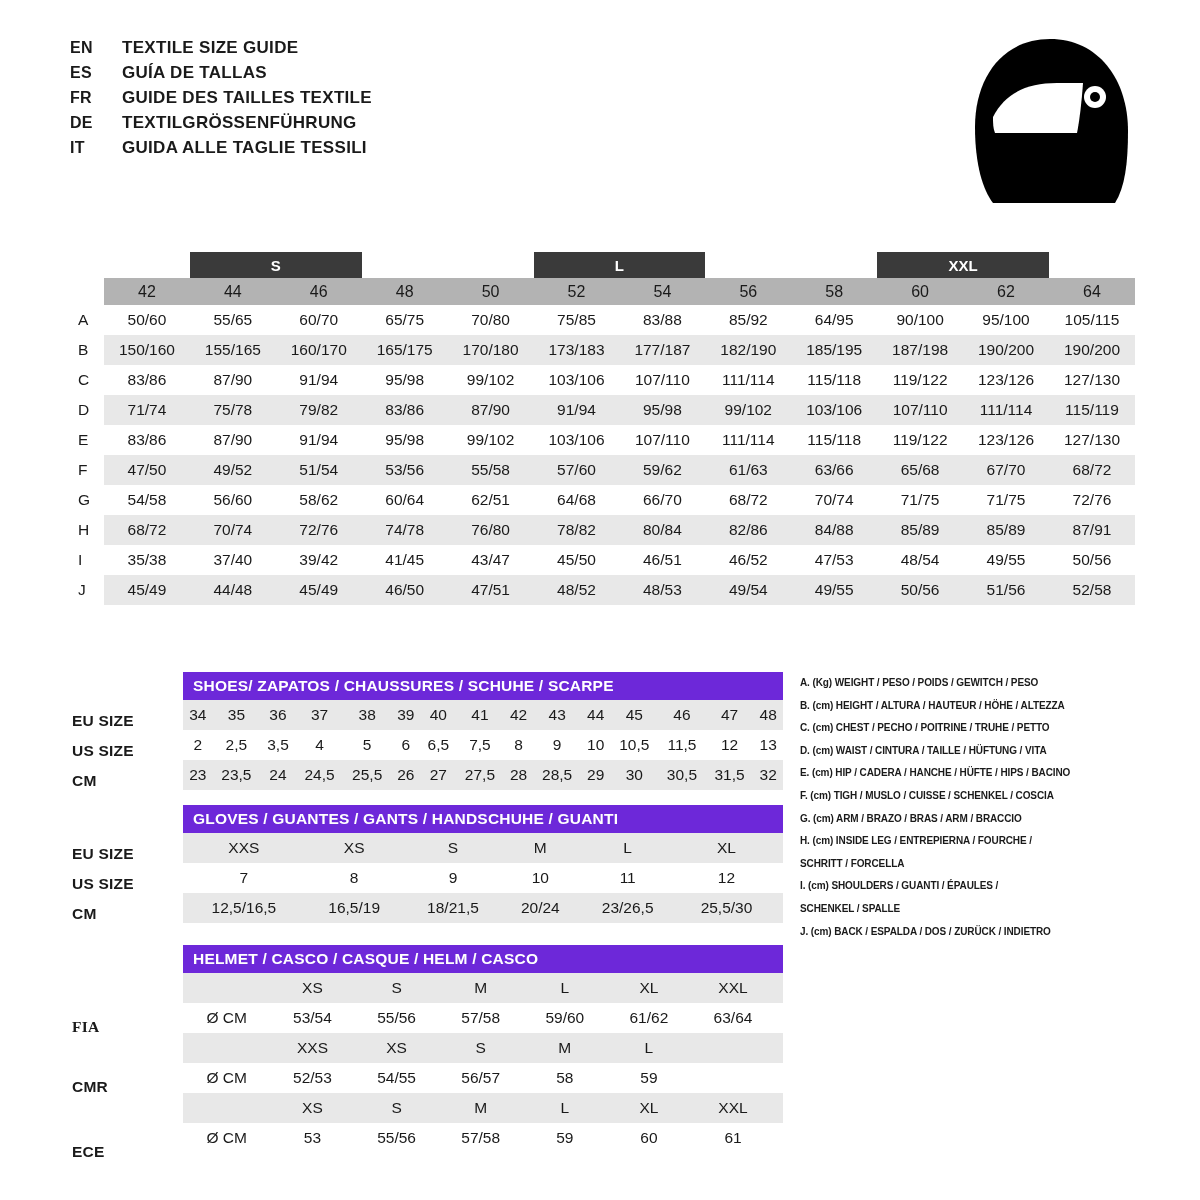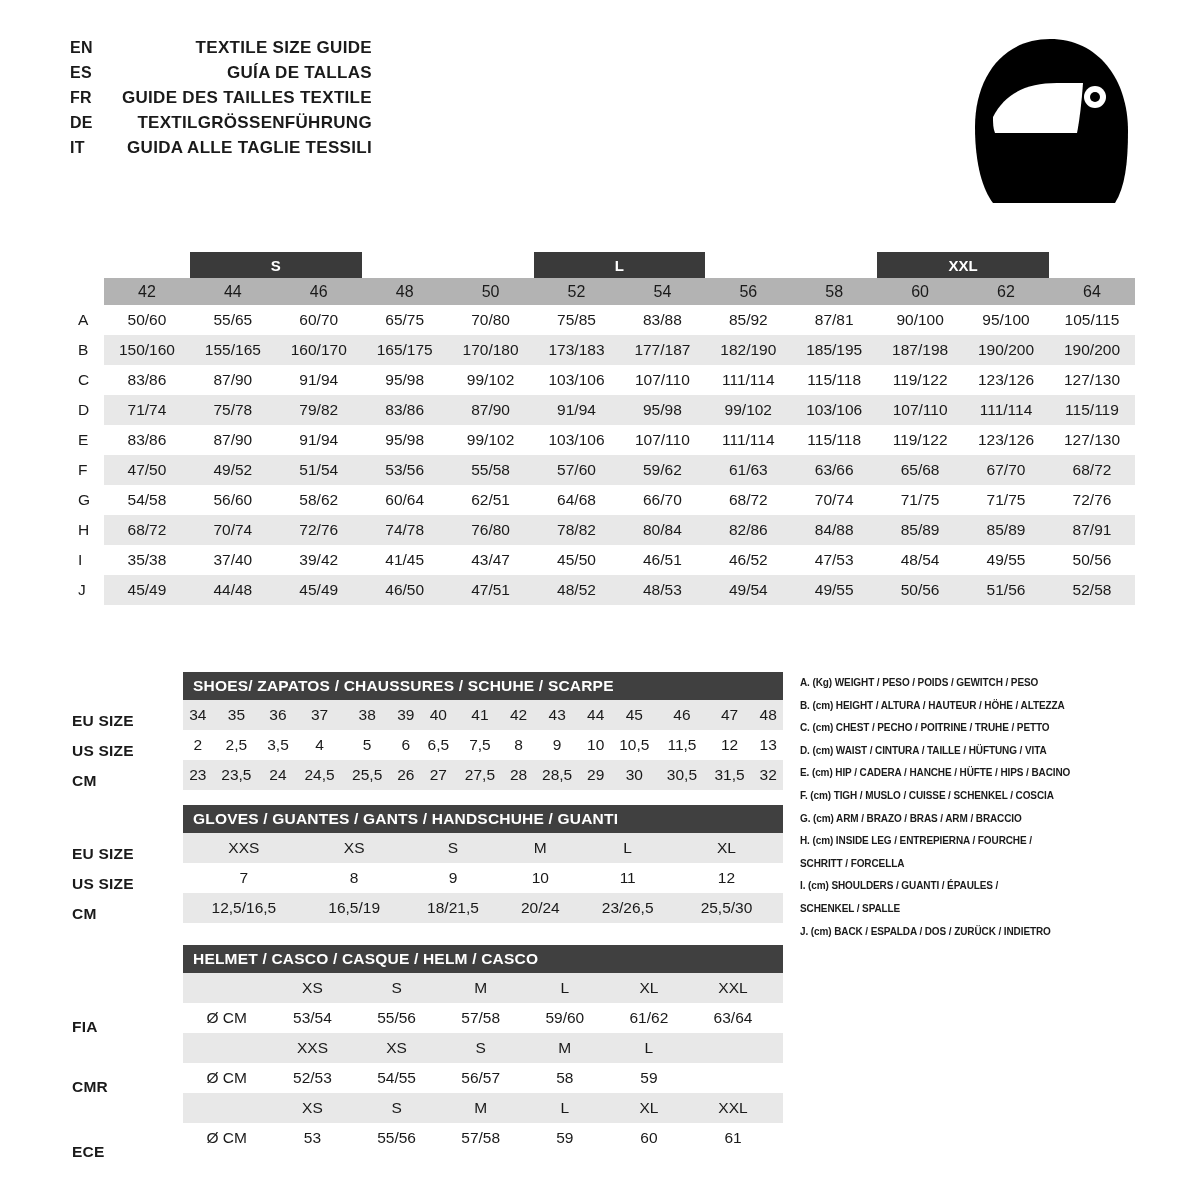--- a/index.html
+++ b/index.html
@@ -19,21 +19,20 @@
     position: absolute;
     left: 70px;
     top: 38px;
   }
   .title-row {
     display: flex;
     align-items: baseline;
     height: 25px;
     font-weight: bold;
     letter-spacing: 0.3px;
-    justify-content: space-between;
   }
   .title-lang {
     width: 52px;
     font-size: 16px;
     font-weight: bold;
   }
   .title-text {
     font-size: 17px;
     font-weight: bold;
   }
@@ -89,21 +88,21 @@
   }
 
   
   .sub-wrap {
     position: absolute;
     left: 183px;
     top: 672px;
     width: 600px;
   }
   .sub-title {
-    background: #404040;
+    background: #6d28d9;
     color: #ffffff;
     font-weight: bold;
     font-size: 15.5px;
     padding: 5px 8px 5px 10px;
     letter-spacing: 0.2px;
   }
   .sub-table {
     border-collapse: collapse;
     width: 600px;
     font-size: 15.5px;
@@ -203,21 +202,21 @@
     <tr class="row-odd">
       <td class="rowlabel">A</td>
       <td>50/60</td>
       <td>55/65</td>
       <td>60/70</td>
       <td>65/75</td>
       <td>70/80</td>
       <td>75/85</td>
       <td>83/88</td>
       <td>85/92</td>
-      <td>87/81</td>
+      <td>64/95</td>
       <td>90/100</td>
       <td>95/100</td>
       <td>105/115</td>
     </tr>
     <tr class="row-even">
       <td class="rowlabel">B</td>
       <td>150/160</td>
       <td>155/165</td>
       <td>160/170</td>
       <td>165/175</td>
@@ -516,21 +515,21 @@
         <td>57/58</td>
         <td>59</td>
         <td>60</td>
         <td>61</td>
         <td></td>
       </tr>
     </tbody>
   </table>
 </div>
 
-<div class="sub-label" style="top:1018px;">FIA</div>
+<div class="sub-label" style="top:1018px;font-family:Liberation Serif, serif;">FIA</div>
 <div class="sub-label" style="top:1078px;">CMR</div>
 <div class="sub-label" style="top:1143px;">ECE</div>
 
 <div class="sidecol">
   <div>A. (Kg) WEIGHT / PESO / POIDS / GEWITCH / PESO</div>
   <div>B. (cm) HEIGHT / ALTURA / HAUTEUR / HÖHE / ALTEZZA</div>
   <div>C. (cm) CHEST / PECHO / POITRINE / TRUHE / PETTO</div>
   <div>D. (cm) WAIST / CINTURA / TAILLE / HÜFTUNG / VITA</div>
   <div>E. (cm) HIP / CADERA / HANCHE / HÜFTE / HIPS / BACINO</div>
   <div>F. (cm) TIGH / MUSLO / CUISSE / SCHENKEL / COSCIA</div>

